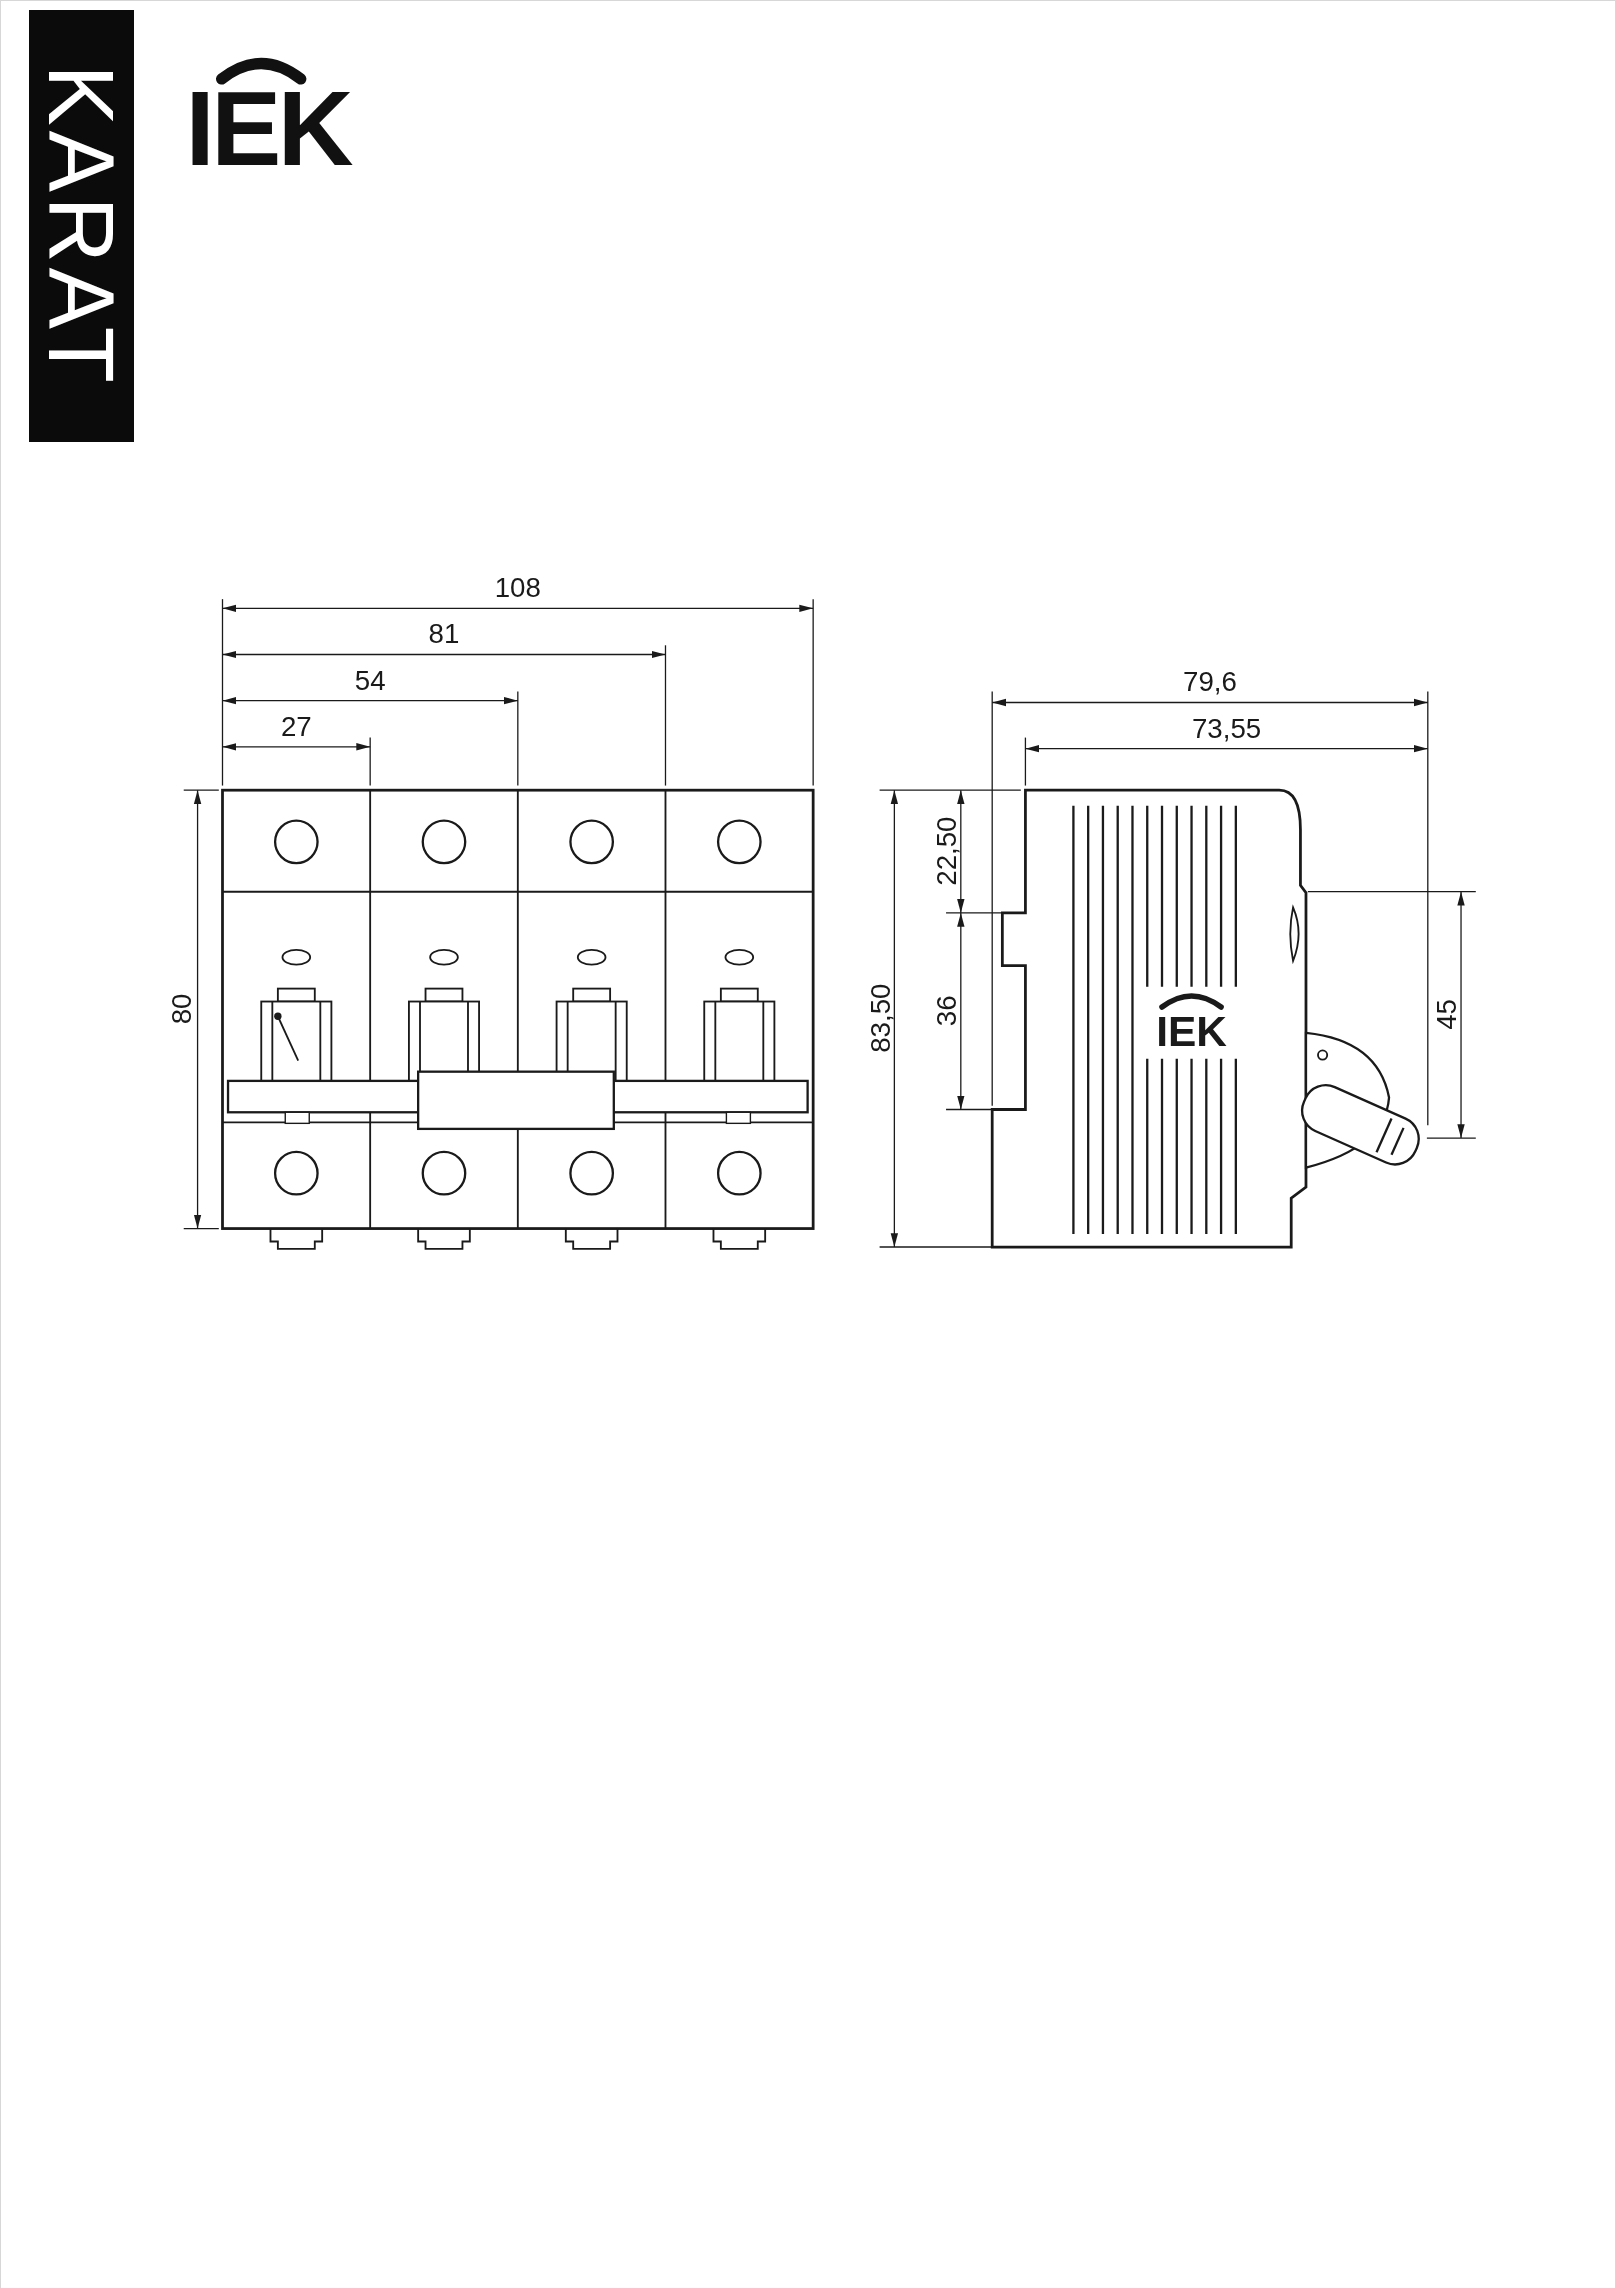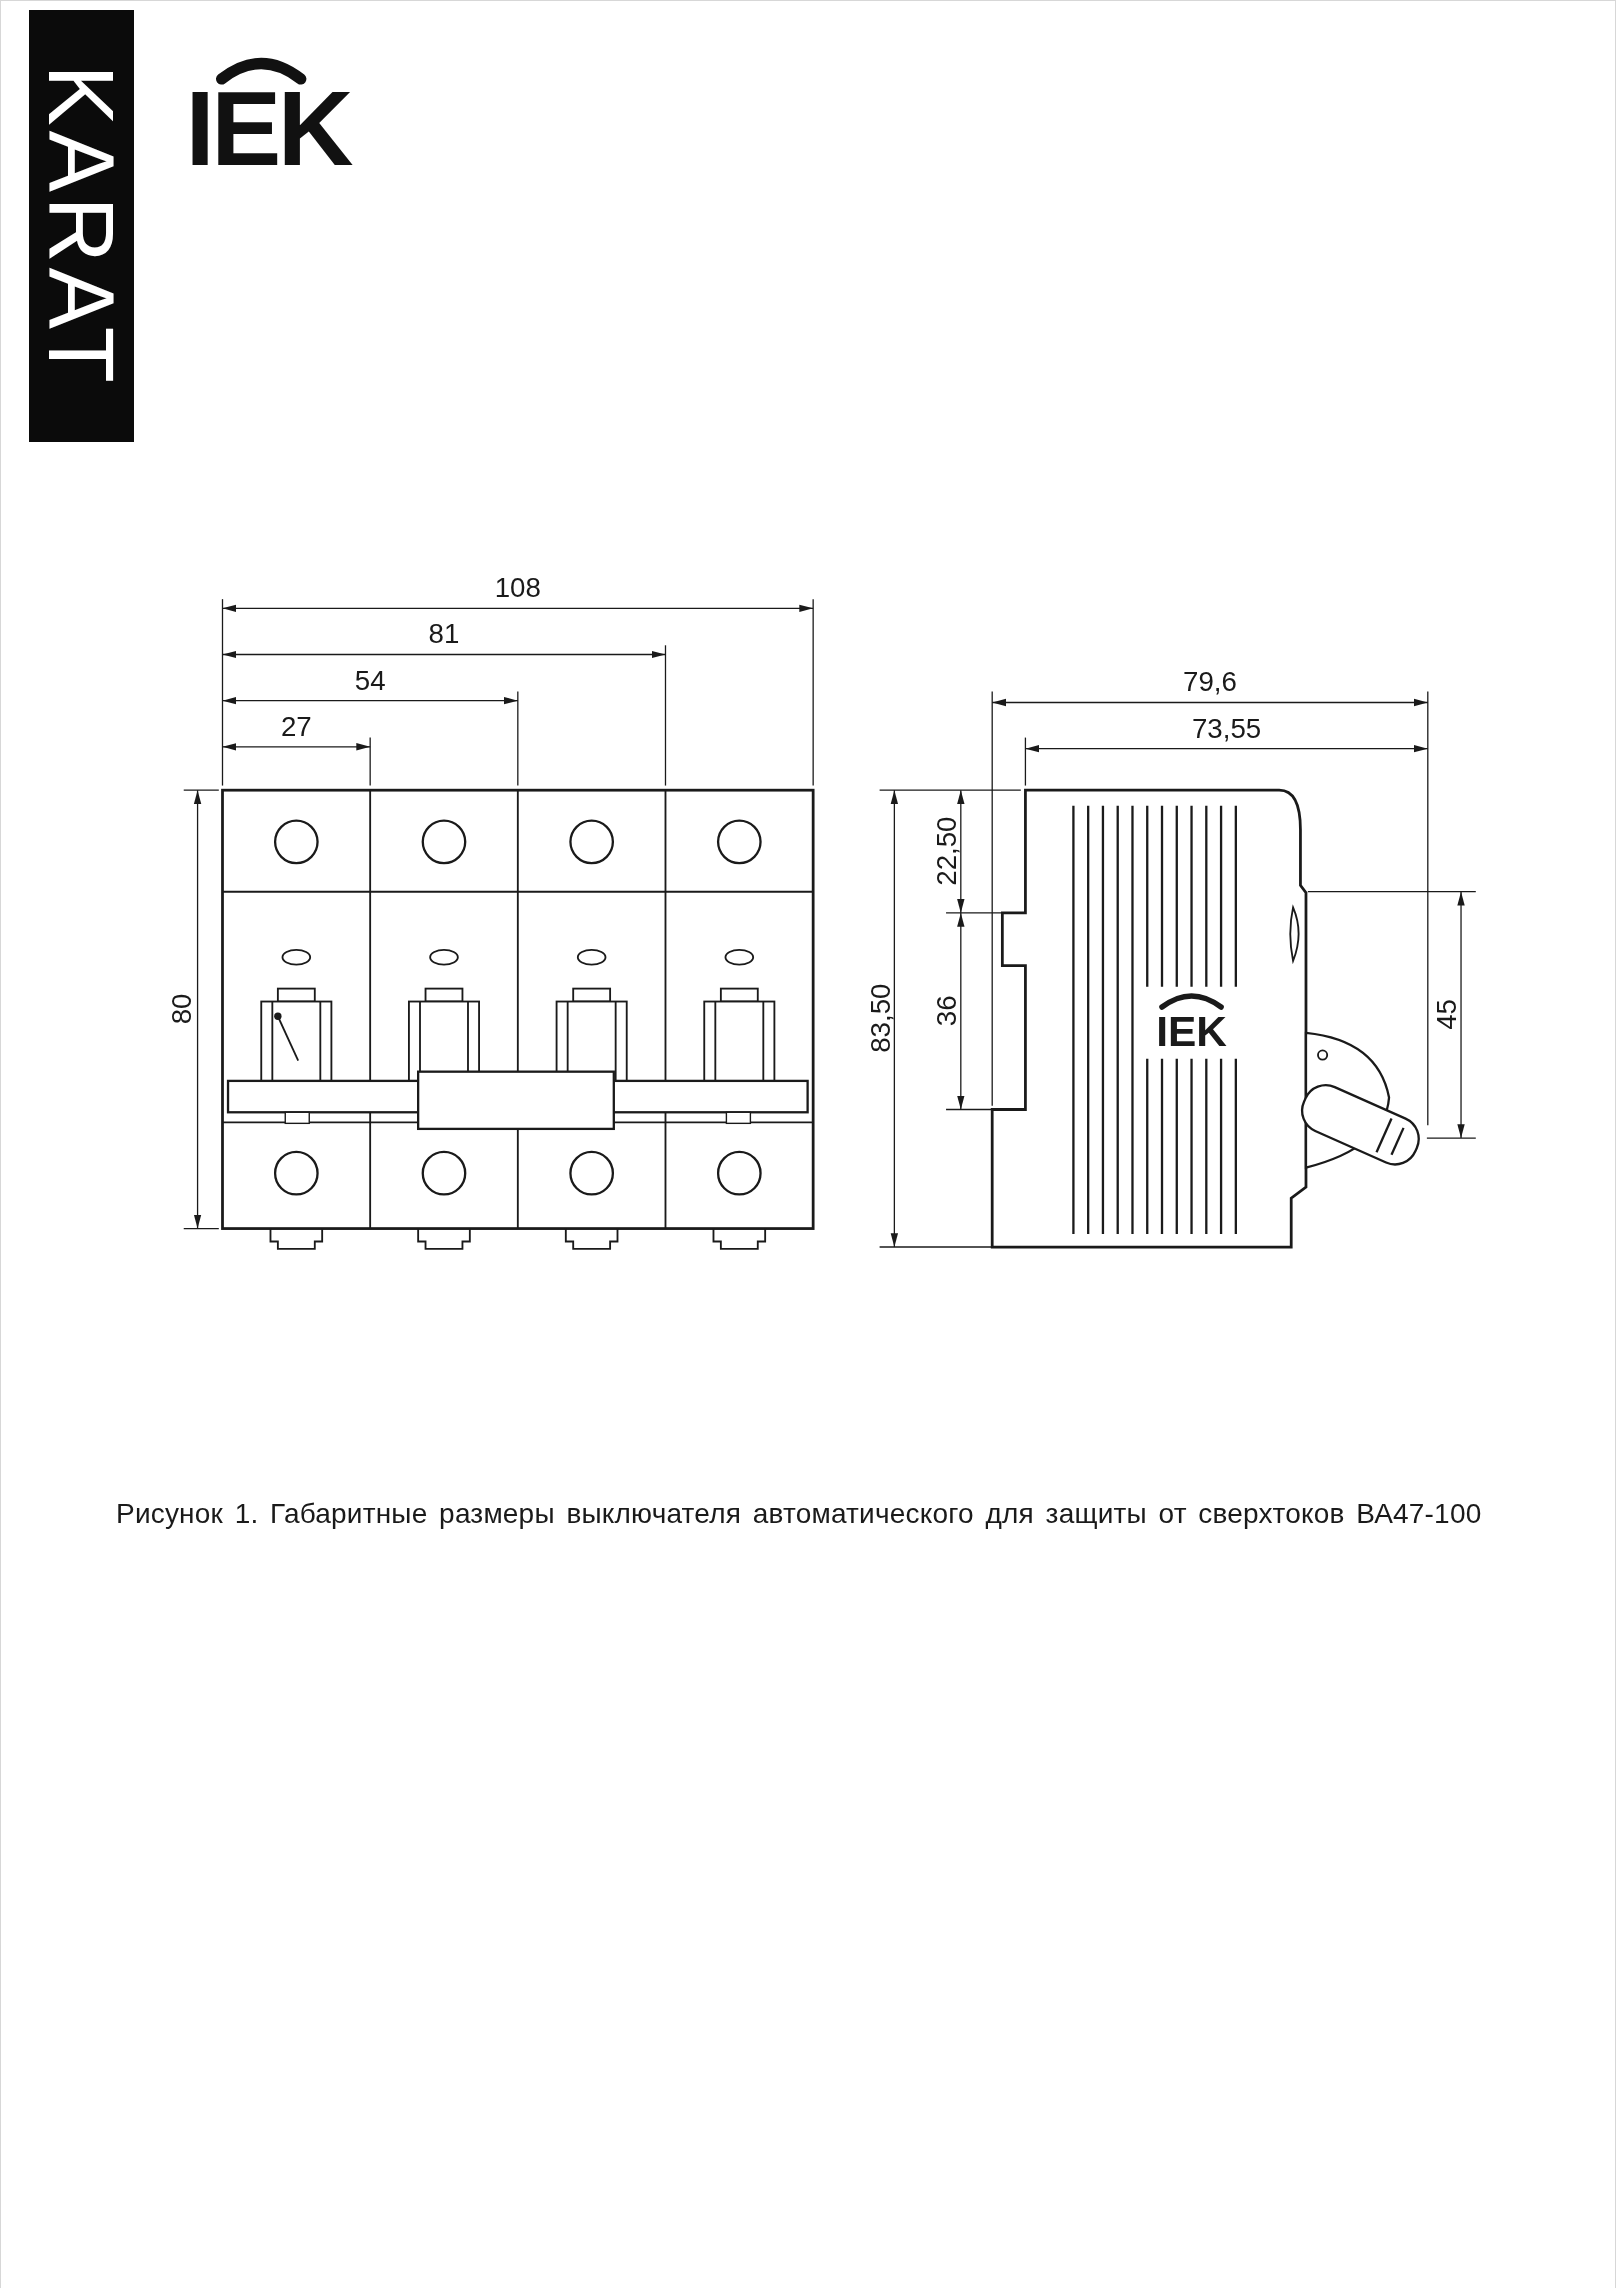--- a/index.html
+++ b/index.html
@@ -210,16 +210,15 @@
 
       <text class="dimlabel" x="1310" y="748" text-anchor="middle">79,6</text>
       <text class="dimlabel" x="1328" y="798" text-anchor="middle">73,55</text>
       <text class="dimlabel" x="963" y="1102" text-anchor="middle" transform="rotate(-90 963 1102)">83,50</text>
       <text class="dimlabel" x="1035" y="921" text-anchor="middle" transform="rotate(-90 1035 921)">22,50</text>
       <text class="dimlabel" x="1035" y="1094" text-anchor="middle" transform="rotate(-90 1035 1094)">36</text>
       <text class="dimlabel" x="1577" y="1098" text-anchor="middle" transform="rotate(-90 1577 1098)">45</text>
     </g>
   </svg>
 
-  <div class="caption">Рисунок 1. Габаритные размеры выключателя автоматического для защиты от сверхтоков ВА47-100</div>
 
 </div>
 
 
 </body></html>

